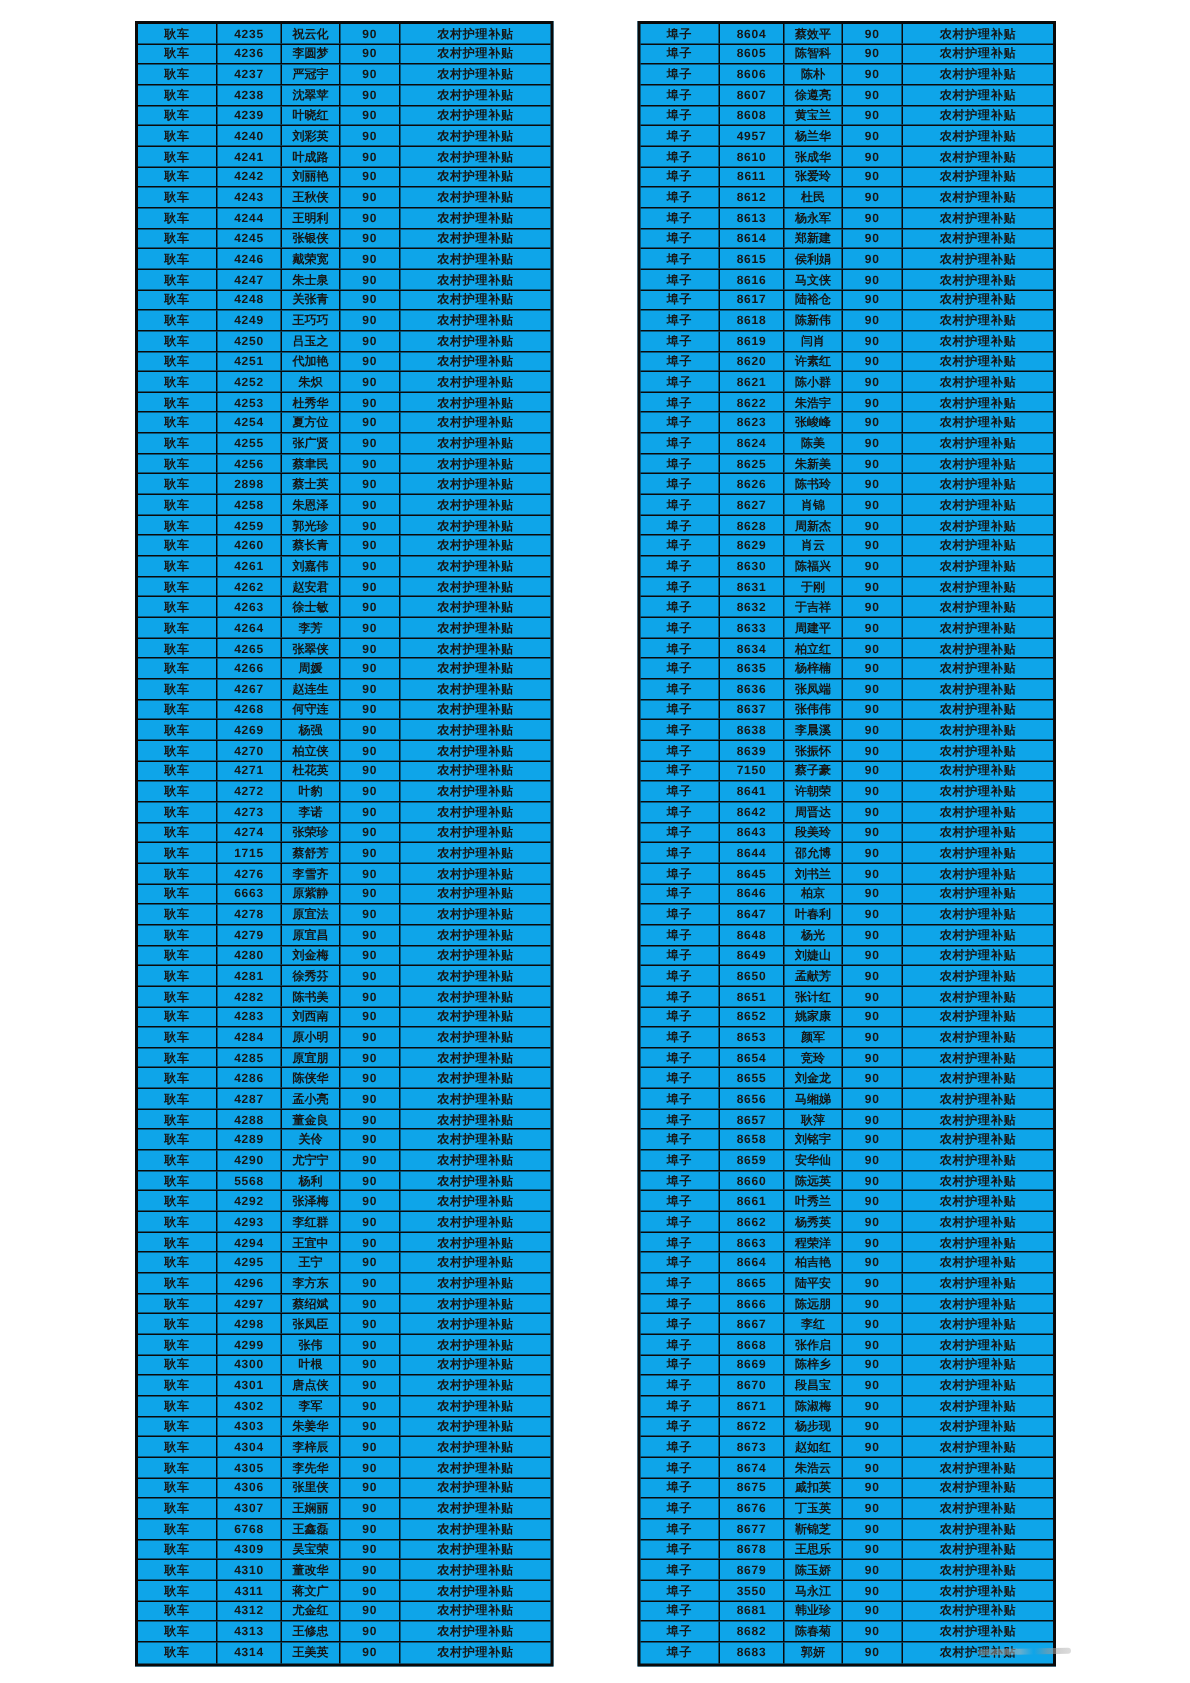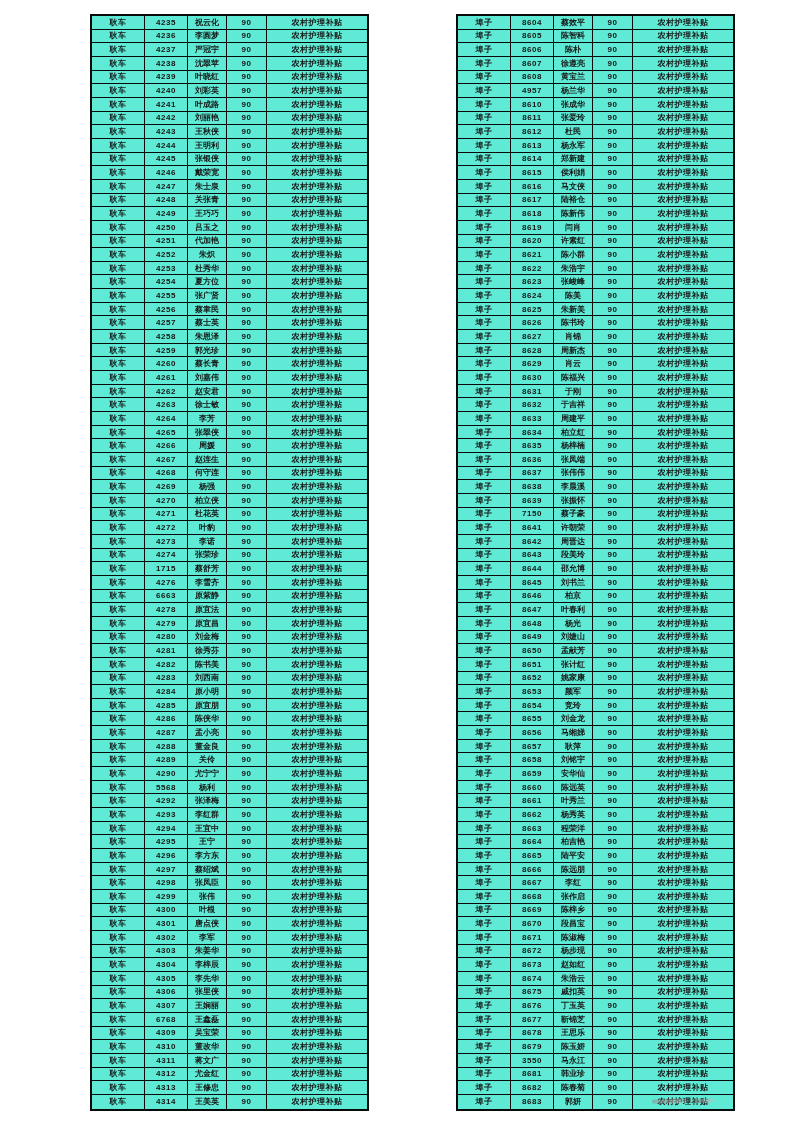--- a/index.html
+++ b/index.html
@@ -8,21 +8,21 @@
     background:#ffffff;
     font-family:"Liberation Sans", sans-serif;
     position:relative;
     overflow:hidden;
   }
   .page{position:absolute;inset:0;background:#fff;}
   .subsidy-table{
     position:absolute;
     top:14px;
     border:2px solid #0a0a0a;
-    background:#5eead4;
+    background:#0ea5e9;
     box-sizing:border-box;
   }
   .trow{
     display:flex;
     height:13.66px;
     box-sizing:border-box;
     border-bottom:1.4px solid #0a0a0a;
   }
   .trow:last-child{border-bottom:none;}
   .tcell{
@@ -208,21 +208,21 @@
       </div>
       <div class="trow">
         <div class="tcell c0">耿车</div>
         <div class="tcell c1">4256</div>
         <div class="tcell c2">蔡聿民</div>
         <div class="tcell c3">90</div>
         <div class="tcell c4">农村护理补贴</div>
       </div>
       <div class="trow">
         <div class="tcell c0">耿车</div>
-        <div class="tcell c1">4257</div>
+        <div class="tcell c1">2898</div>
         <div class="tcell c2">蔡士英</div>
         <div class="tcell c3">90</div>
         <div class="tcell c4">农村护理补贴</div>
       </div>
       <div class="trow">
         <div class="tcell c0">耿车</div>
         <div class="tcell c1">4258</div>
         <div class="tcell c2">朱恩泽</div>
         <div class="tcell c3">90</div>
         <div class="tcell c4">农村护理补贴</div>
@@ -613,21 +613,21 @@
         <div class="tcell c4">农村护理补贴</div>
       </div>
       <div class="trow">
         <div class="tcell c0">耿车</div>
         <div class="tcell c1">4314</div>
         <div class="tcell c2">王美英</div>
         <div class="tcell c3">90</div>
         <div class="tcell c4">农村护理补贴</div>
       </div>
     </div>
-  <div class="subsidy-table" style="left:425px;margin-left:31px;">
+  <div class="subsidy-table" style="left:425px;">
       <div class="trow">
         <div class="tcell c0">埠子</div>
         <div class="tcell c1">8604</div>
         <div class="tcell c2">蔡效平</div>
         <div class="tcell c3">90</div>
         <div class="tcell c4">农村护理补贴</div>
       </div>
       <div class="trow">
         <div class="tcell c0">埠子</div>
         <div class="tcell c1">8605</div>

